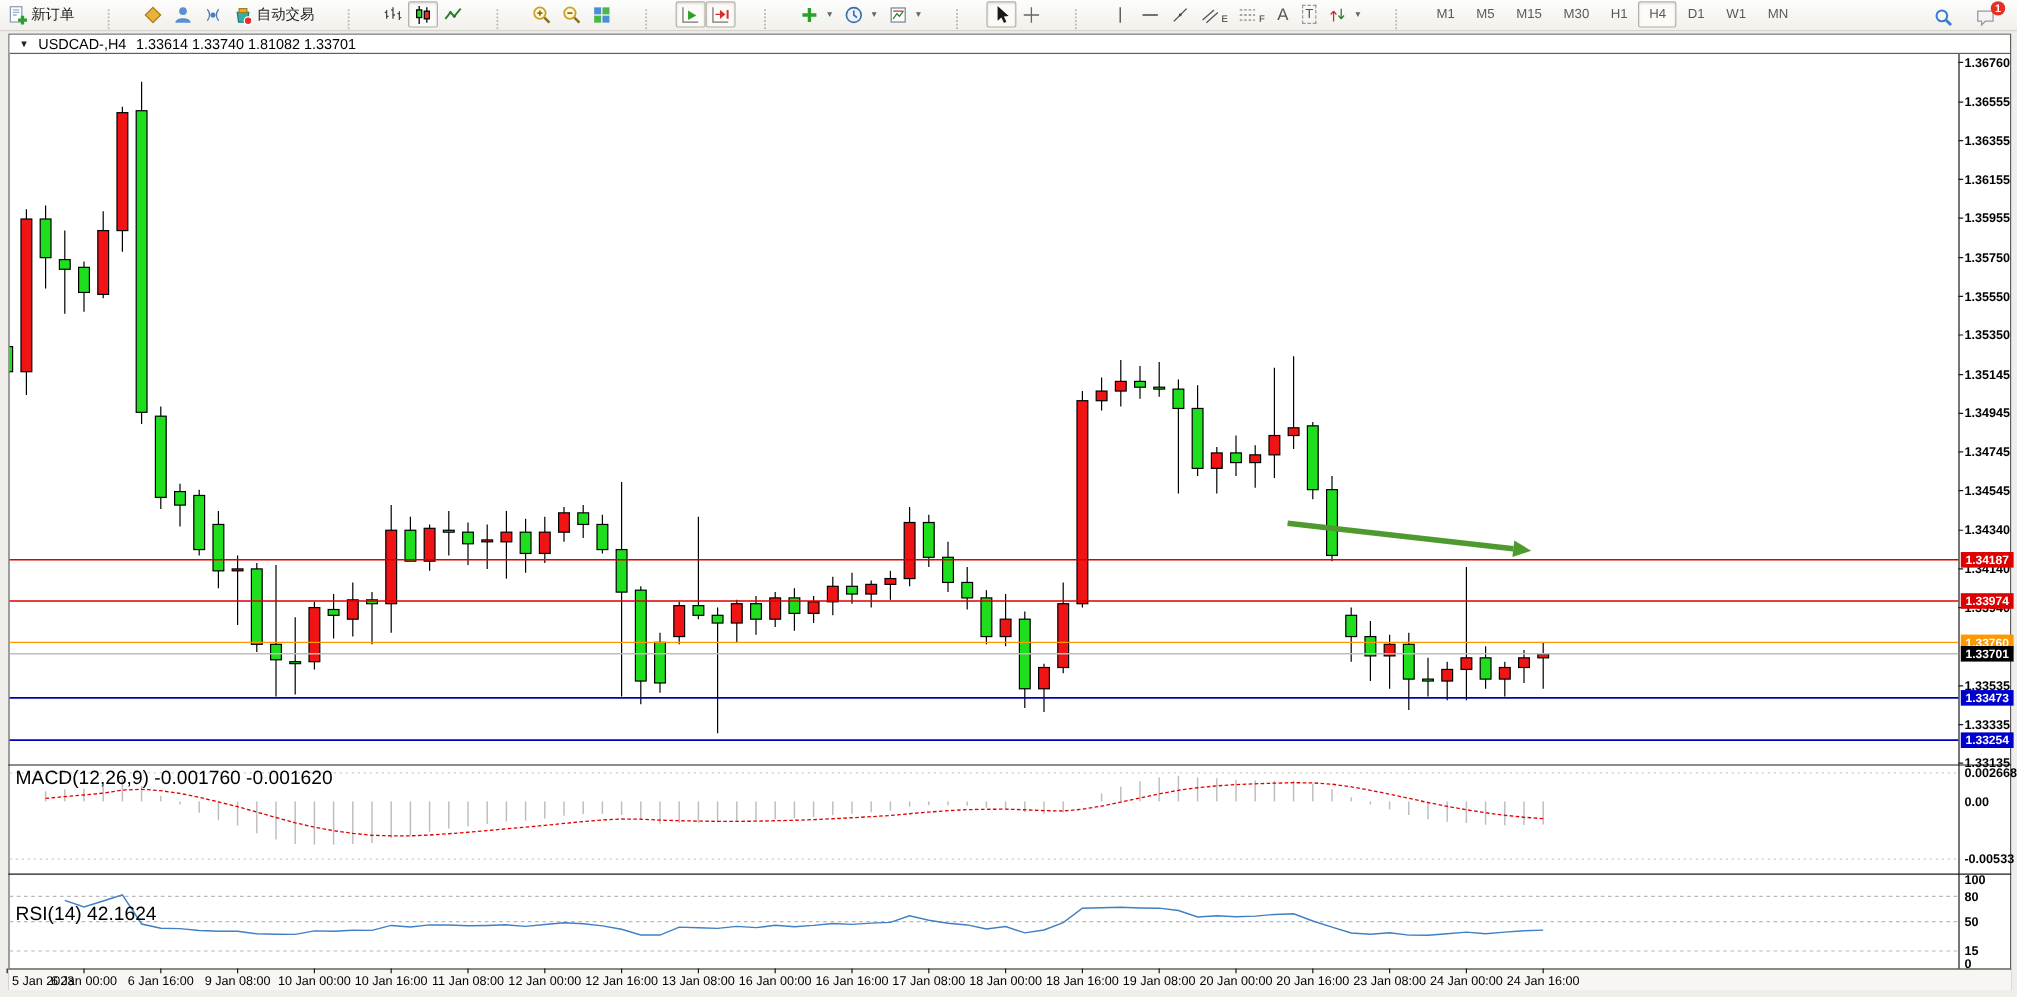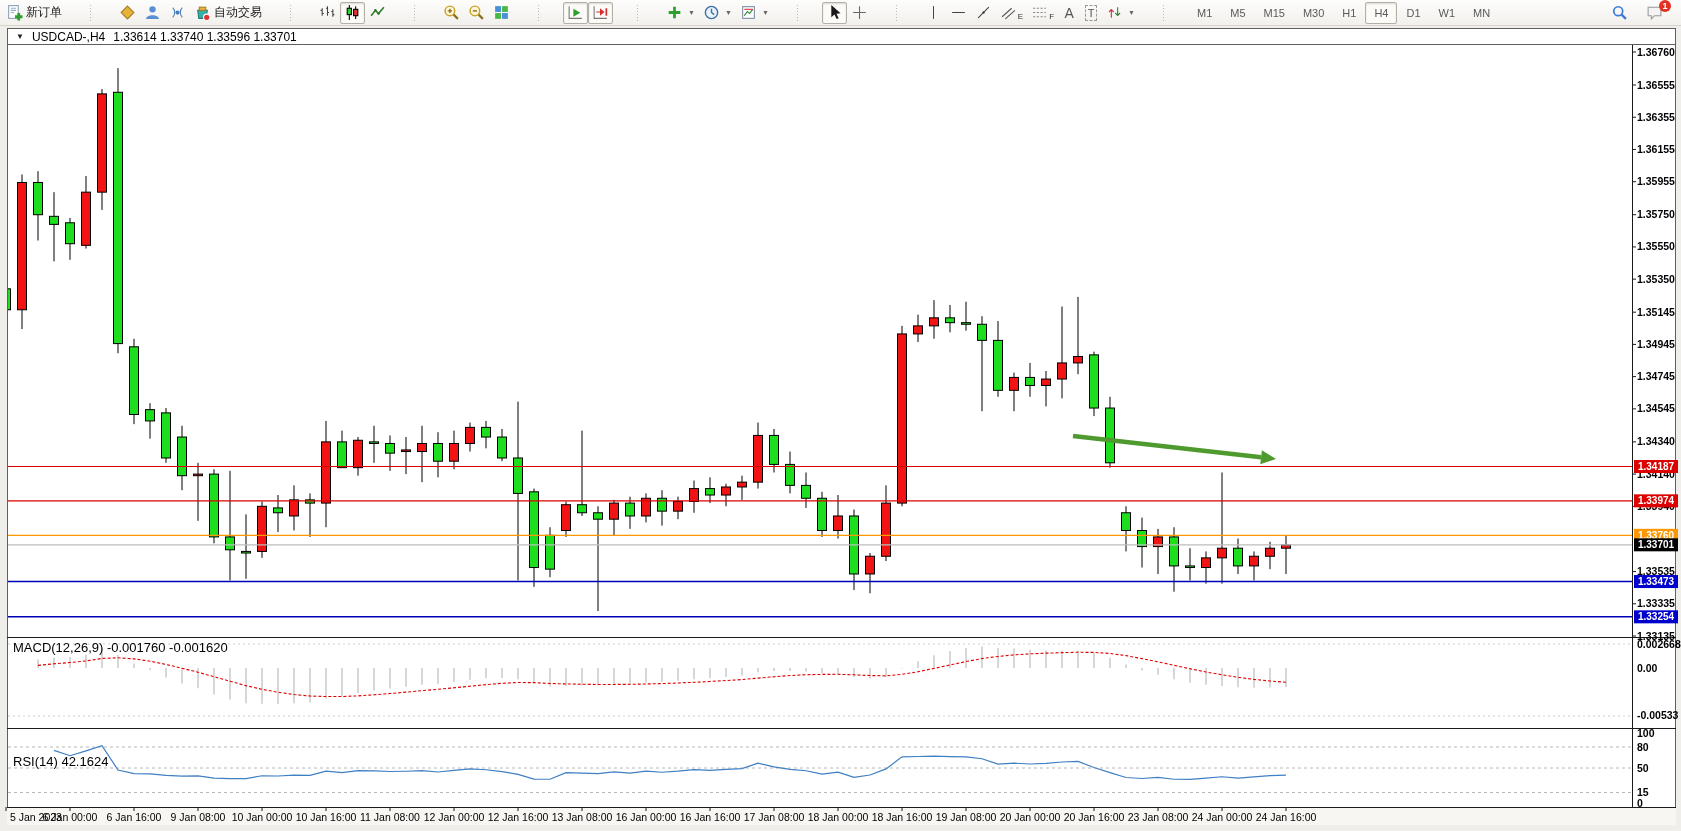--- a/index.html
+++ b/index.html
@@ -1,21 +1,21 @@
 <!DOCTYPE html>
 <html><head>
 <meta charset="utf-8">
 <style>
   html,body{margin:0;padding:0;width:1681px;height:831px;overflow:hidden;
     background:#efeeea;font-family:"Liberation Sans","DejaVu Sans",sans-serif;}
   .page{position:relative;width:1681px;height:831px;}
   
   .toolbar{position:absolute;left:0;top:0;width:1681px;height:26px;
     background:linear-gradient(#fdfdfc,#f1f0ec);border-bottom:1px solid #d7d4cd;
-    display:flex;align-items:center;box-sizing:border-box;padding-left:2px;gap:20px;}
+    display:flex;align-items:flex-end;box-sizing:border-box;padding-left:2px;gap:20px;}
   .tb-group{display:flex;align-items:center;height:26px;}
   .tb-sep{width:7px;height:18px;margin:0 1px;
     background-image:radial-gradient(#bcb9b2 34%,transparent 36%);
     background-size:3px 3px;background-repeat:repeat-y;background-position:2px 0;}
   .tb-btn{height:22px;min-width:22px;display:flex;align-items:center;justify-content:center;
     gap:3px;padding:0 3px;border:1px solid transparent;border-radius:2px;cursor:default;
     color:#444;position:relative;box-sizing:border-box;}
   .tb-btn.active{border-color:#b3b0a8;background:#fcfbf8;box-shadow:inset 0 1px 2px rgba(0,0,0,.14);}
   .tb-btn .glyph{font-size:14px;line-height:14px;}
   .tb-btn .tb-label{font-size:12px;color:#1a1a1a;white-space:nowrap;}
@@ -26,21 +26,21 @@
   .tb-right{margin-left:auto;display:flex;align-items:center;gap:10px;padding-right:14px;}
   .badge{position:absolute;top:-3px;right:-5px;background:#e33022;color:#fff;font-size:9px;
     font-weight:bold;border-radius:7px;min-width:12px;height:12px;line-height:12px;text-align:center;}
   
   .chart-win{position:absolute;left:7px;top:28px;width:1669px;height:797px;
     background:#fff;border:1px solid #5f5f5f;box-sizing:border-box;}
   .chart-titlebar{position:absolute;left:0;top:0;width:100%;height:16px;
     border-bottom:1px solid #5f5f5f;display:flex;align-items:center;gap:8px;
     padding-left:8px;box-sizing:border-box;background:#fff;font-size:12px;color:#000;}
   .chart-titlebar .tri{font-size:8px;color:#222;}
-  .pane-label{position:absolute;font-size:13px;color:#000;z-index:5;}
+  .pane-label{position:absolute;font-size:16px;color:#000;z-index:5;}
   #chart-svg{position:absolute;left:0;top:0;width:1681px;height:831px;z-index:2;}
 </style>
 </head>
 <body>
 
 <div class="page">
   <div class="toolbar" id="toolbar">
       <div class="tb-group">
         <div class="tb-btn">
           <svg width="17" height="17" viewBox="0 0 16 16">
@@ -266,21 +266,21 @@
           </svg>
           <span class="badge">1</span>
         </div>
       </div>
     </div>
 
   <div class="chart-win">
     <div class="chart-titlebar">
       <span class="tri">▼</span>
       <span>USDCAD-,H4</span>
-      <span>1.33614 1.33740 1.33596 1.33701</span>
+      <span>1.33614 1.33740 1.81082 1.33701</span>
     </div>
   </div>
 
   <div class="pane-label" style="left:13px;top:640px;">MACD(12,26,9) -0.001760 -0.001620</div>
   <div class="pane-label" style="left:13px;top:754px;">RSI(14) 42.1624</div>
 
   <svg id="chart-svg" xmlns="http://www.w3.org/2000/svg" viewBox="0 0 1681 831">
       <defs>
         <clipPath id="plotClip">
           <rect x="8" y="46" width="1624" height="591"></rect>

